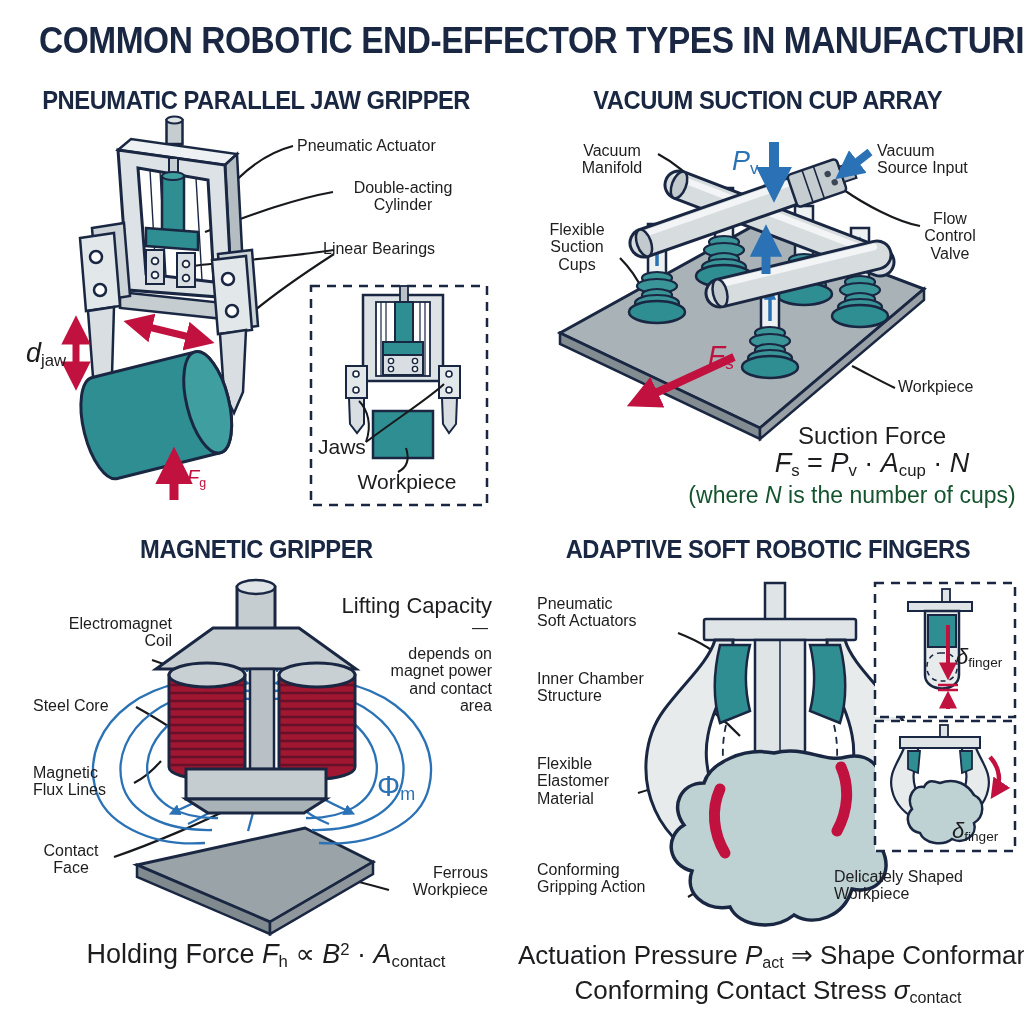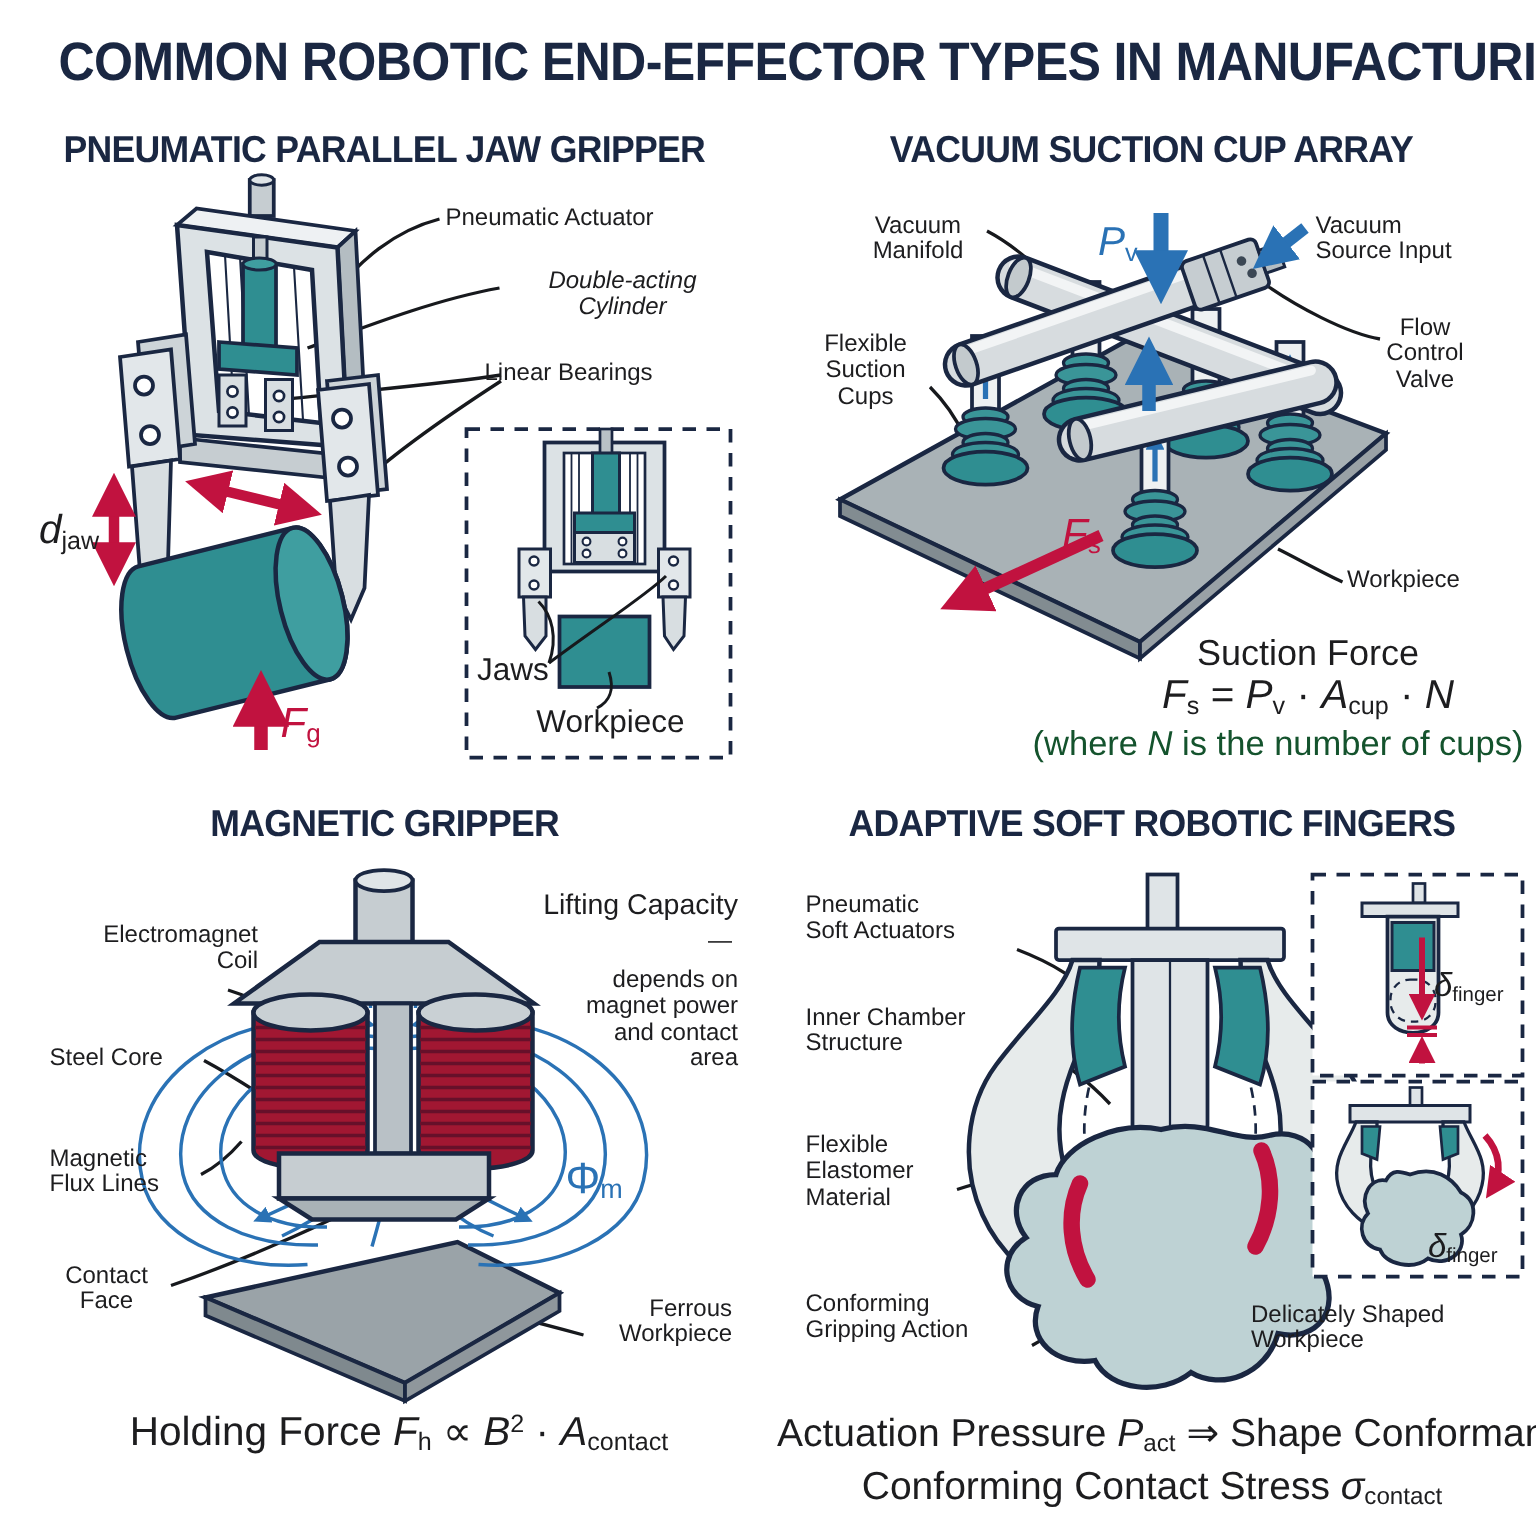--- a/index.html
+++ b/index.html
@@ -129,25 +129,25 @@
       <path d="M442,318 L457,318 L456,344 L449,353 L443,344 Z" fill="#d8dee1" stroke="#1a2742" stroke-width="2"></path>
       <rect x="373" y="331" width="60" height="47" fill="#2f8e91" stroke="#1a2742" stroke-width="2.5"></rect>
       <g stroke="#17191d" stroke-width="2" fill="none">
         <path d="M366,362 C372,345 368,330 359,321"></path>
         <path d="M366,362 C398,338 432,316 444,304"></path>
         <path d="M406,368 C410,380 406,388 398,392"></path>
       </g>
     </g>
   </svg>
   <div class="lbl" style="left:297px;top:57px;">Pneumatic Actuator</div>
-  <div class="lbl ctr" style="left:340px;top:99px;width:150px;font-style:italic;">Double-acting
+  <div class="lbl ctr" style="left:328px;top:99px;width:150px;">Double-acting
 Cylinder</div>
   <div class="lbl" style="left:323px;top:160px;">Linear Bearings</div>
   <div class="sym" style="left:26px;top:258px;font-size:27px;"><span class="rt-i">d</span><span class="rt-sub">jaw</span></div>
-  <div class="sym red" style="left:187px;top:386px;font-size:28px;"><span class="rt-i">F</span><span class="rt-sub">g</span></div>
+  <div class="sym red" style="left:187px;top:386px;font-size:20px;"><span class="rt-i">F</span><span class="rt-sub">g</span></div>
   <div class="lbl" style="left:318px;top:356px;font-size:21px;">Jaws</div>
   <div class="lbl ctr" style="left:352px;top:391px;width:110px;font-size:21px;">Workpiece</div>
 </div>
 
 <div class="panel p2">
   <div class="panel-heading"><span>VACUUM SUCTION CUP ARRAY</span></div>
   <svg class="art" viewBox="0 0 512 445">
     <defs>
       <marker id="p2r" viewBox="0 0 10 10" refX="7" refY="5" markerWidth="4.2" markerHeight="4.2" orient="auto-start-reverse">
           <path d="M0,0 L10,5 L0,10 Z" fill="#c1123f"></path>
@@ -334,21 +334,21 @@
       <path d="M186,274 L326,274 L304,288 L208,288 Z" fill="#a9b2b6" stroke="#1a2742" stroke-width="3"></path>
     </g>
   </svg>
   <div class="lbl rgt" style="left:22px;top:90px;width:150px;">Electromagnet
 Coil</div>
   <div class="lbl" style="left:33px;top:172px;">Steel Core</div>
   <div class="lbl" style="left:33px;top:239px;">Magnetic
 Flux Lines</div>
   <div class="lbl ctr" style="left:28px;top:317px;width:86px;">Contact
 Face</div>
-  <div class="lbl rgt" style="left:330px;top:69px;width:162px;font-size:19px;">Lifting Capacity</div>
+  <div class="lbl rgt" style="left:330px;top:69px;width:162px;font-size:22px;">Lifting Capacity</div>
   <div class="lbl rgt" style="left:330px;top:94px;width:158px;">—</div>
   <div class="lbl rgt" style="left:330px;top:120px;width:162px;">depends on
 magnet power
 and contact
 area</div>
   <div class="sym blue" style="left:377px;top:245px;font-size:29px;font-style:normal;"><span>Φ</span><span class="rt-sub">m</span></div>
   <div class="lbl rgt" style="left:380px;top:339px;width:108px;">Ferrous
 Workpiece</div>
   <div class="math cblock" style="left:16px;top:413px;width:500px;text-align:center;"><span>Holding Force </span><span class="rt-i">F</span><span class="rt-sub">h</span><span> ∝ </span><span class="rt-i">B</span><span class="rt-sup">2</span><span> · </span><span class="rt-i">A</span><span class="rt-sub">contact</span></div>
 </div>

